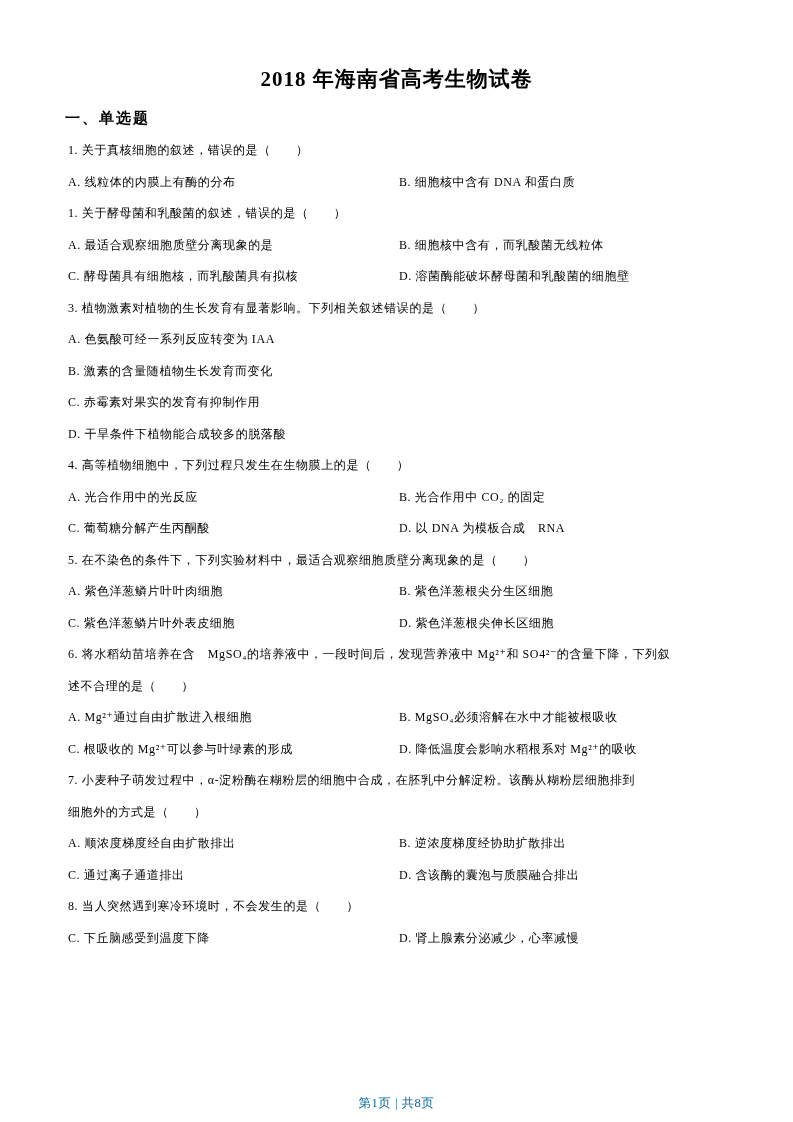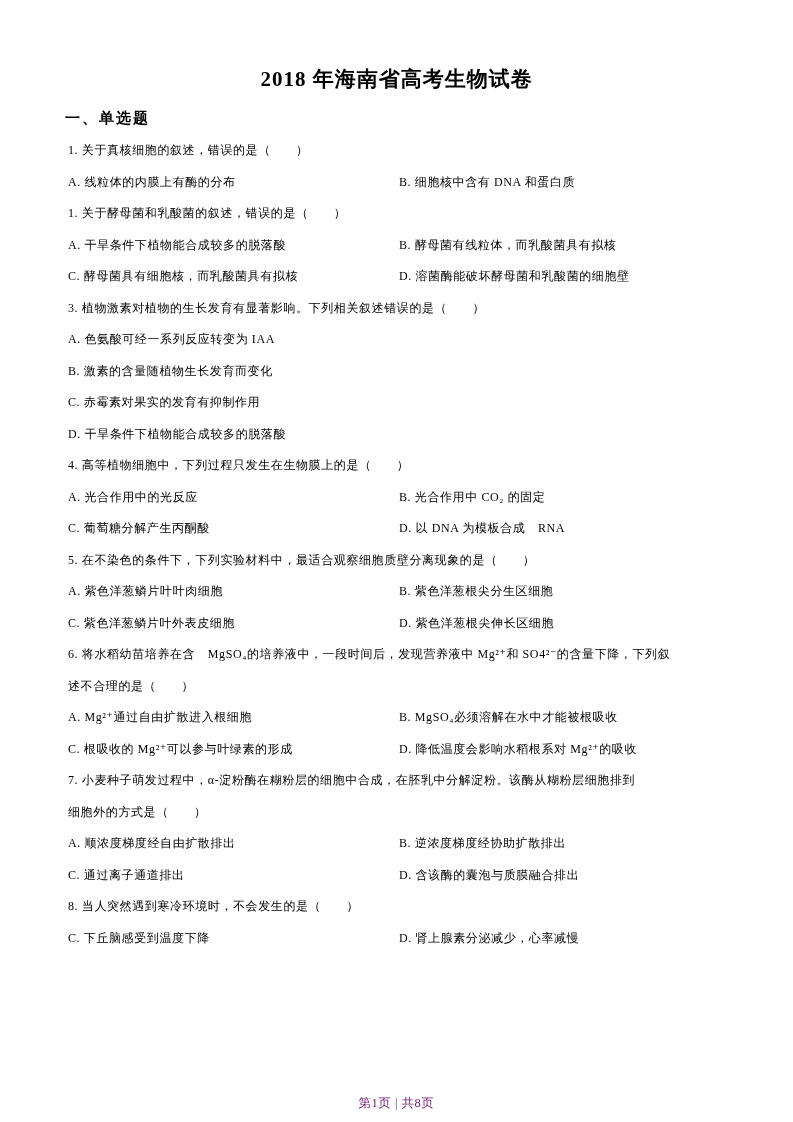--- a/index.html
+++ b/index.html
@@ -43,21 +43,21 @@
   .opt-left { display: inline-block; width: 331px; flex: 0 0 331px; }
   .opt-right { flex: 1; }
   .footer {
     position: absolute;
     left: 0;
     right: 0;
     bottom: 10px;
     text-align: center;
     font-size: 12.5px;
     letter-spacing: 0.5px;
-    color: #701a75;
+    color: #0369a1;
   }
 </style>
 </head>
 <body>
 
 <div class="page">
 
   <div class="title">2018 年海南省高考生物试卷</div>
 
   <div class="section-heading">一、单选题</div>
@@ -68,22 +68,22 @@
       <div class="row">1. 关于真核细胞的叙述，错误的是（　　）</div>
       <div class="row two-col">
         <span class="opt-left">A. 线粒体的内膜上有酶的分布</span>
         <span class="opt-right">B. 细胞核中含有 DNA 和蛋白质</span>
       </div>
     </div>
 
     <div>
       <div class="row">1. 关于酵母菌和乳酸菌的叙述，错误的是（　　）</div>
       <div class="row two-col">
-        <span class="opt-left">A. 干旱条件下植物能合成较多的脱落酸</span>
-        <span class="opt-right">B. 酵母菌有线粒体，而乳酸菌具有拟核</span>
+        <span class="opt-left">A. 最适合观察细胞质壁分离现象的是</span>
+        <span class="opt-right">B. 细胞核中含有，而乳酸菌无线粒体</span>
       </div>
       <div class="row two-col">
         <span class="opt-left">C. 酵母菌具有细胞核，而乳酸菌具有拟核</span>
         <span class="opt-right">D. 溶菌酶能破坏酵母菌和乳酸菌的细胞壁</span>
       </div>
     </div>
 
     <div>
       <div class="row">3. 植物激素对植物的生长发育有显著影响。下列相关叙述错误的是（　　）</div>
       <div class="row">A. 色氨酸可经一系列反应转变为 IAA</div>

